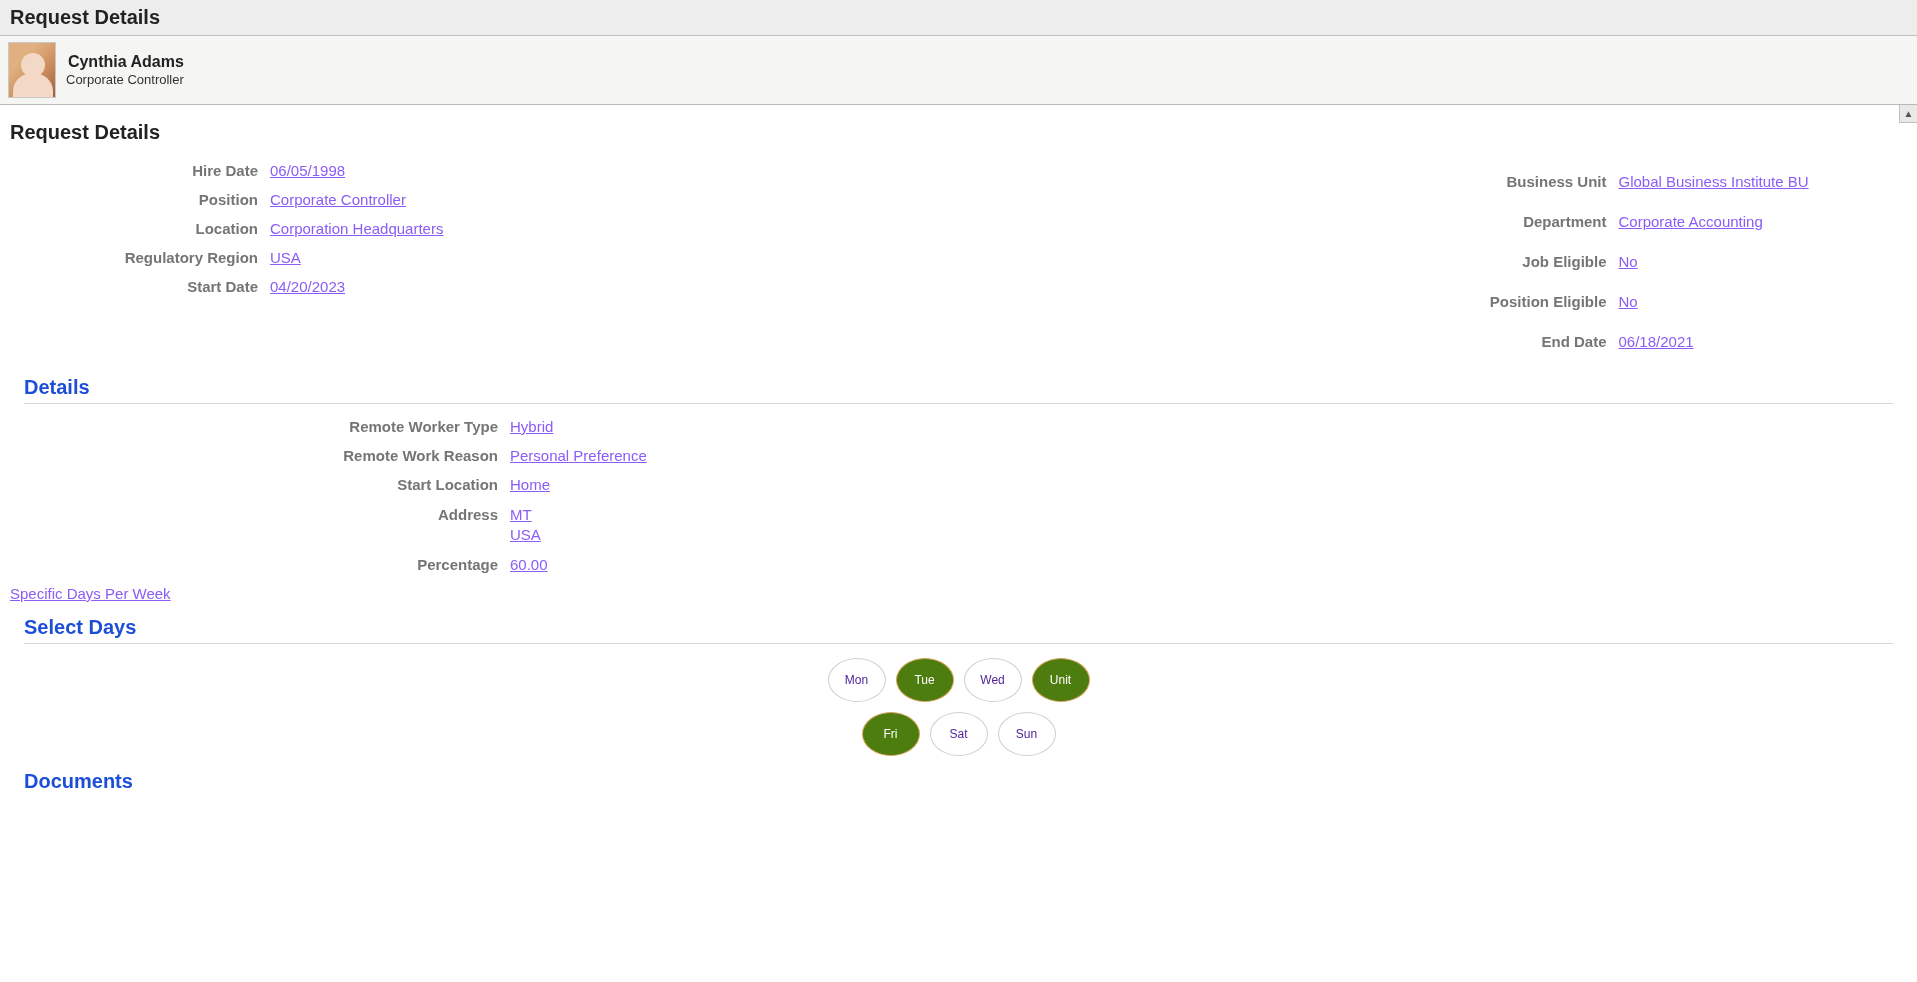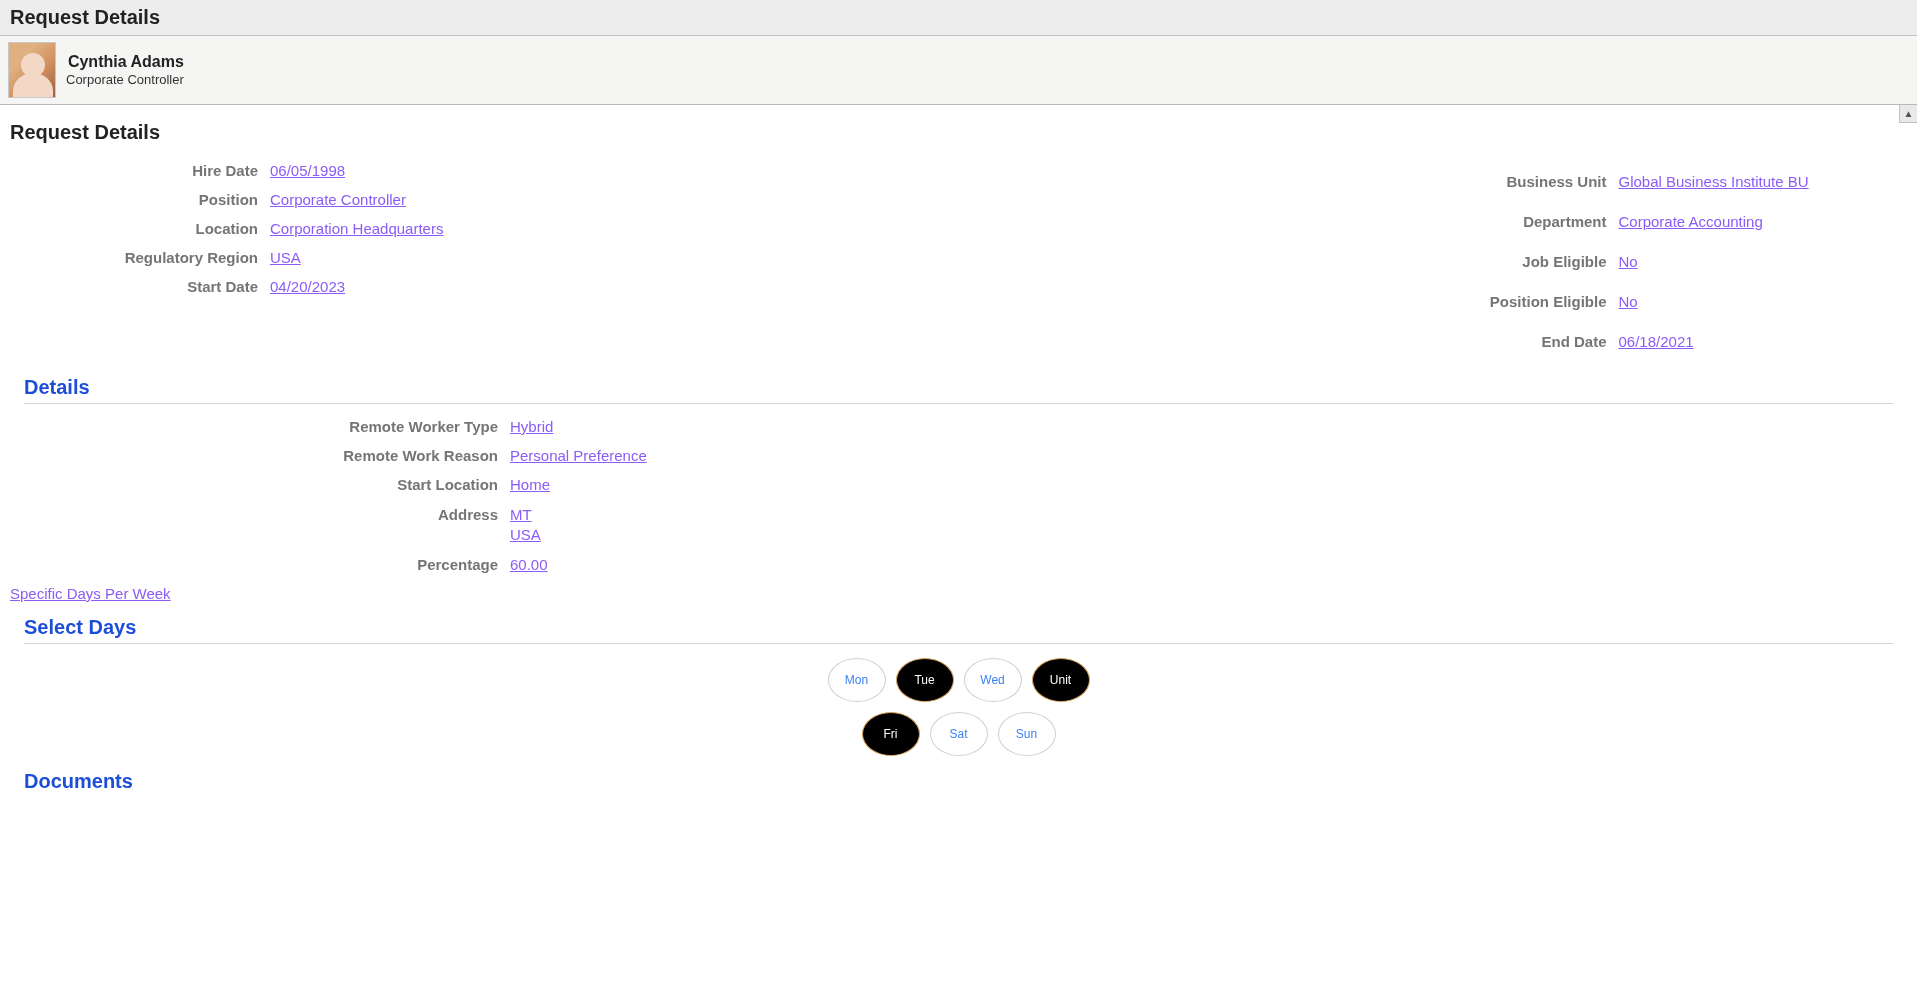--- a/index.html
+++ b/index.html
@@ -157,30 +157,30 @@
     justify-content:center;
     gap:10px;
     margin-bottom:10px;
   }
   .day-chip{
     width:58px;
     height:44px;
     border-radius:50%;
     border:1px solid #d0d0d0;
     background:#fff;
-    color:#3b82f6;
+    color:#4c1d95;
     font-size:12px;
     display:flex;
     align-items:center;
     justify-content:center;
     cursor:pointer;
     padding:0 4px;
   }
   .day-chip.selected{
-    background:#000000;
+    background:#4d7c0f;
     border-color:#d9a35a;
     color:#fff;
   }
   .multiline .field-value{
     line-height:1.3;
   }
 </style>
 </head>
 <body>
 

